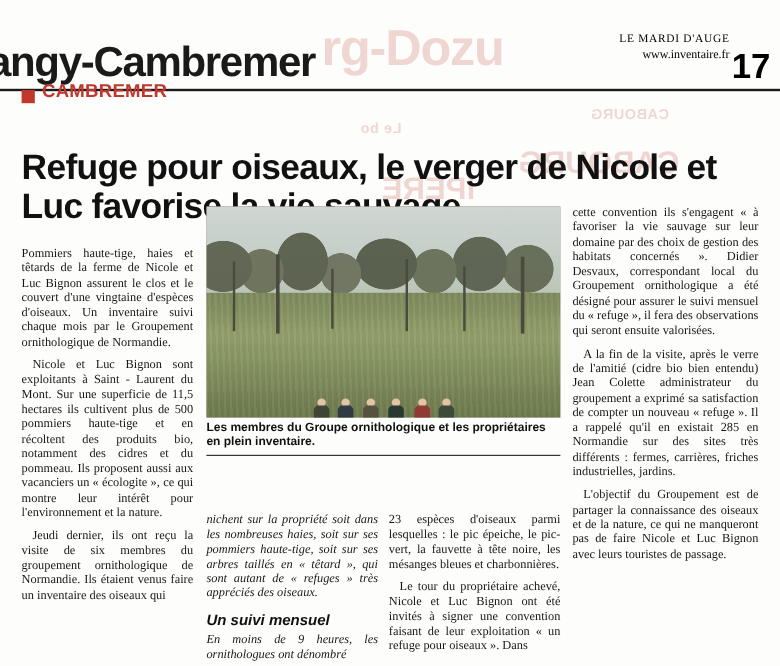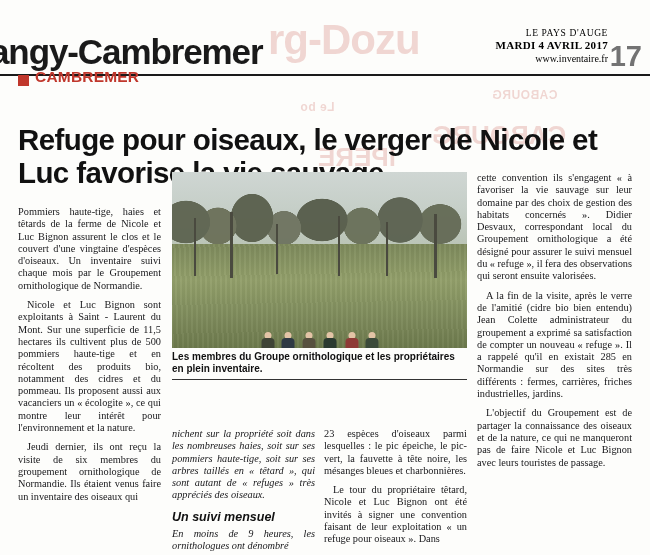--- a/index.html
+++ b/index.html
@@ -83,21 +83,21 @@
     font-size: 10px;
     line-height: 13px;
   }
   #page-number {
     position: absolute;
     right: 8px;
     top: 22px;
     font-family: "Liberation Sans", sans-serif;
     font-weight: bold;
     font-size: 29px;
-    color: #737373;
+    color: #000000;
   }
   
   #masthead-textlines {
     position: absolute;
     right: 42px;
     top: 9px;
     text-align: right;
   }
 
   #rule-top {
@@ -305,22 +305,21 @@
   <div class="ghost ghost-big" style="left:268px; top:16px;">rg-Dozu</div>
   <div class="ghost ghost-mid flip" style="left:432px; top:120px;">CABOURG</div>
   <div class="ghost ghost-small flip" style="left:492px; top:88px;">CABOURG</div>
   <div class="ghost ghost-small flip" style="left:300px; top:100px;">Le bo</div>
   <div class="ghost ghost-mid flip" style="left:318px; top:142px;">lPERE</div>
 
   <div id="masthead">
     <div id="masthead-title">angy-Cambremer</div>
 
     <div id="masthead-textlines">
-      <div class="mh-line1">LE PAYS D'AUGE</div>
-      <div class="mh-line2">MARDI 4 AVRIL 2017</div>
+      <div class="mh-line1">LE MARDI D'AUGE</div>
       <div class="mh-line3">www.inventaire.fr</div>
     </div>
 
     <div id="page-number">17</div>
   </div>
 
   <div id="rule-top"></div>
 
   <div id="kicker">
     <span id="kicker-square"></span>
@@ -385,21 +384,21 @@
   </div>
 
   <div class="col" id="col2">
     <p class="noindent">nichent sur la propriété soit dans les nombreuses haies, soit sur ses pommiers haute-tige, soit sur ses arbres taillés en « têtard », qui sont autant de « refuges » très appréciés des oiseaux.</p>
     <h2 class="subhead">Un suivi mensuel</h2>
     <p class="noindent">En moins de 9 heures, les ornithologues ont dénombré</p>
   </div>
 
   <div class="col" id="col3">
     <p class="noindent">23 espèces d'oiseaux parmi lesquelles : le pic épeiche, le pic-vert, la fauvette à tête noire, les mésanges bleues et charbonnières.</p>
-    <p>Le tour du propriétaire têtard, Nicole et Luc Bignon ont été invités à signer une convention faisant de leur exploitation « un refuge pour oiseaux ». Dans</p>
+    <p>Le tour du propriétaire achevé, Nicole et Luc Bignon ont été invités à signer une convention faisant de leur exploitation « un refuge pour oiseaux ». Dans</p>
   </div>
 
   <div class="col" id="col4">
     <p class="noindent">cette convention ils s'engagent « à favoriser la vie sauvage sur leur domaine par des choix de gestion des habitats concernés ». Didier Desvaux, correspondant local du Groupement ornithologique a été désigné pour assurer le suivi mensuel du « refuge », il fera des observations qui seront ensuite valorisées.</p>
     <p>A la fin de la visite, après le verre de l'amitié (cidre bio bien entendu) Jean Colette administrateur du groupement a exprimé sa satisfaction de compter un nouveau « refuge ». Il a rappelé qu'il en existait 285 en Normandie sur des sites très différents : fermes, carrières, friches industrielles, jardins.</p>
     <p>L'objectif du Groupement est de partager la connaissance des oiseaux et de la nature, ce qui ne manqueront pas de faire Nicole et Luc Bignon avec leurs touristes de passage.</p>
   </div>
 
 </div>
 

